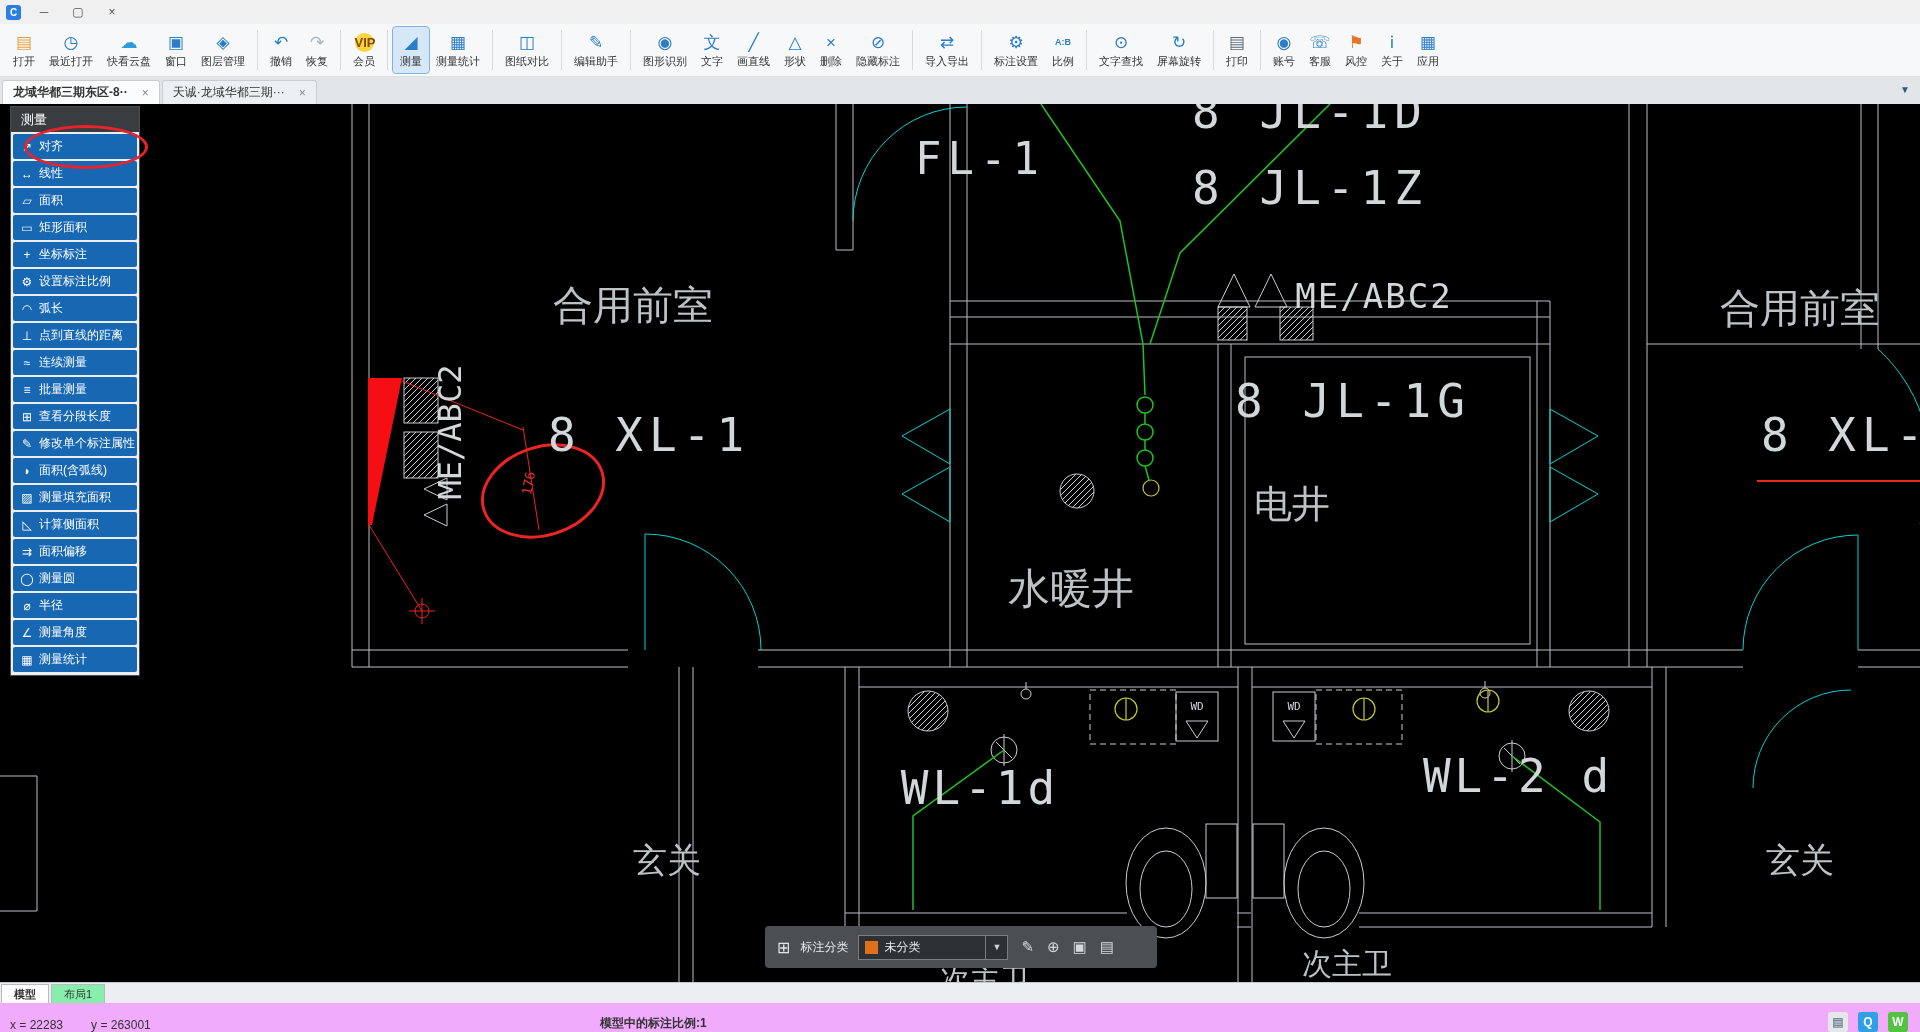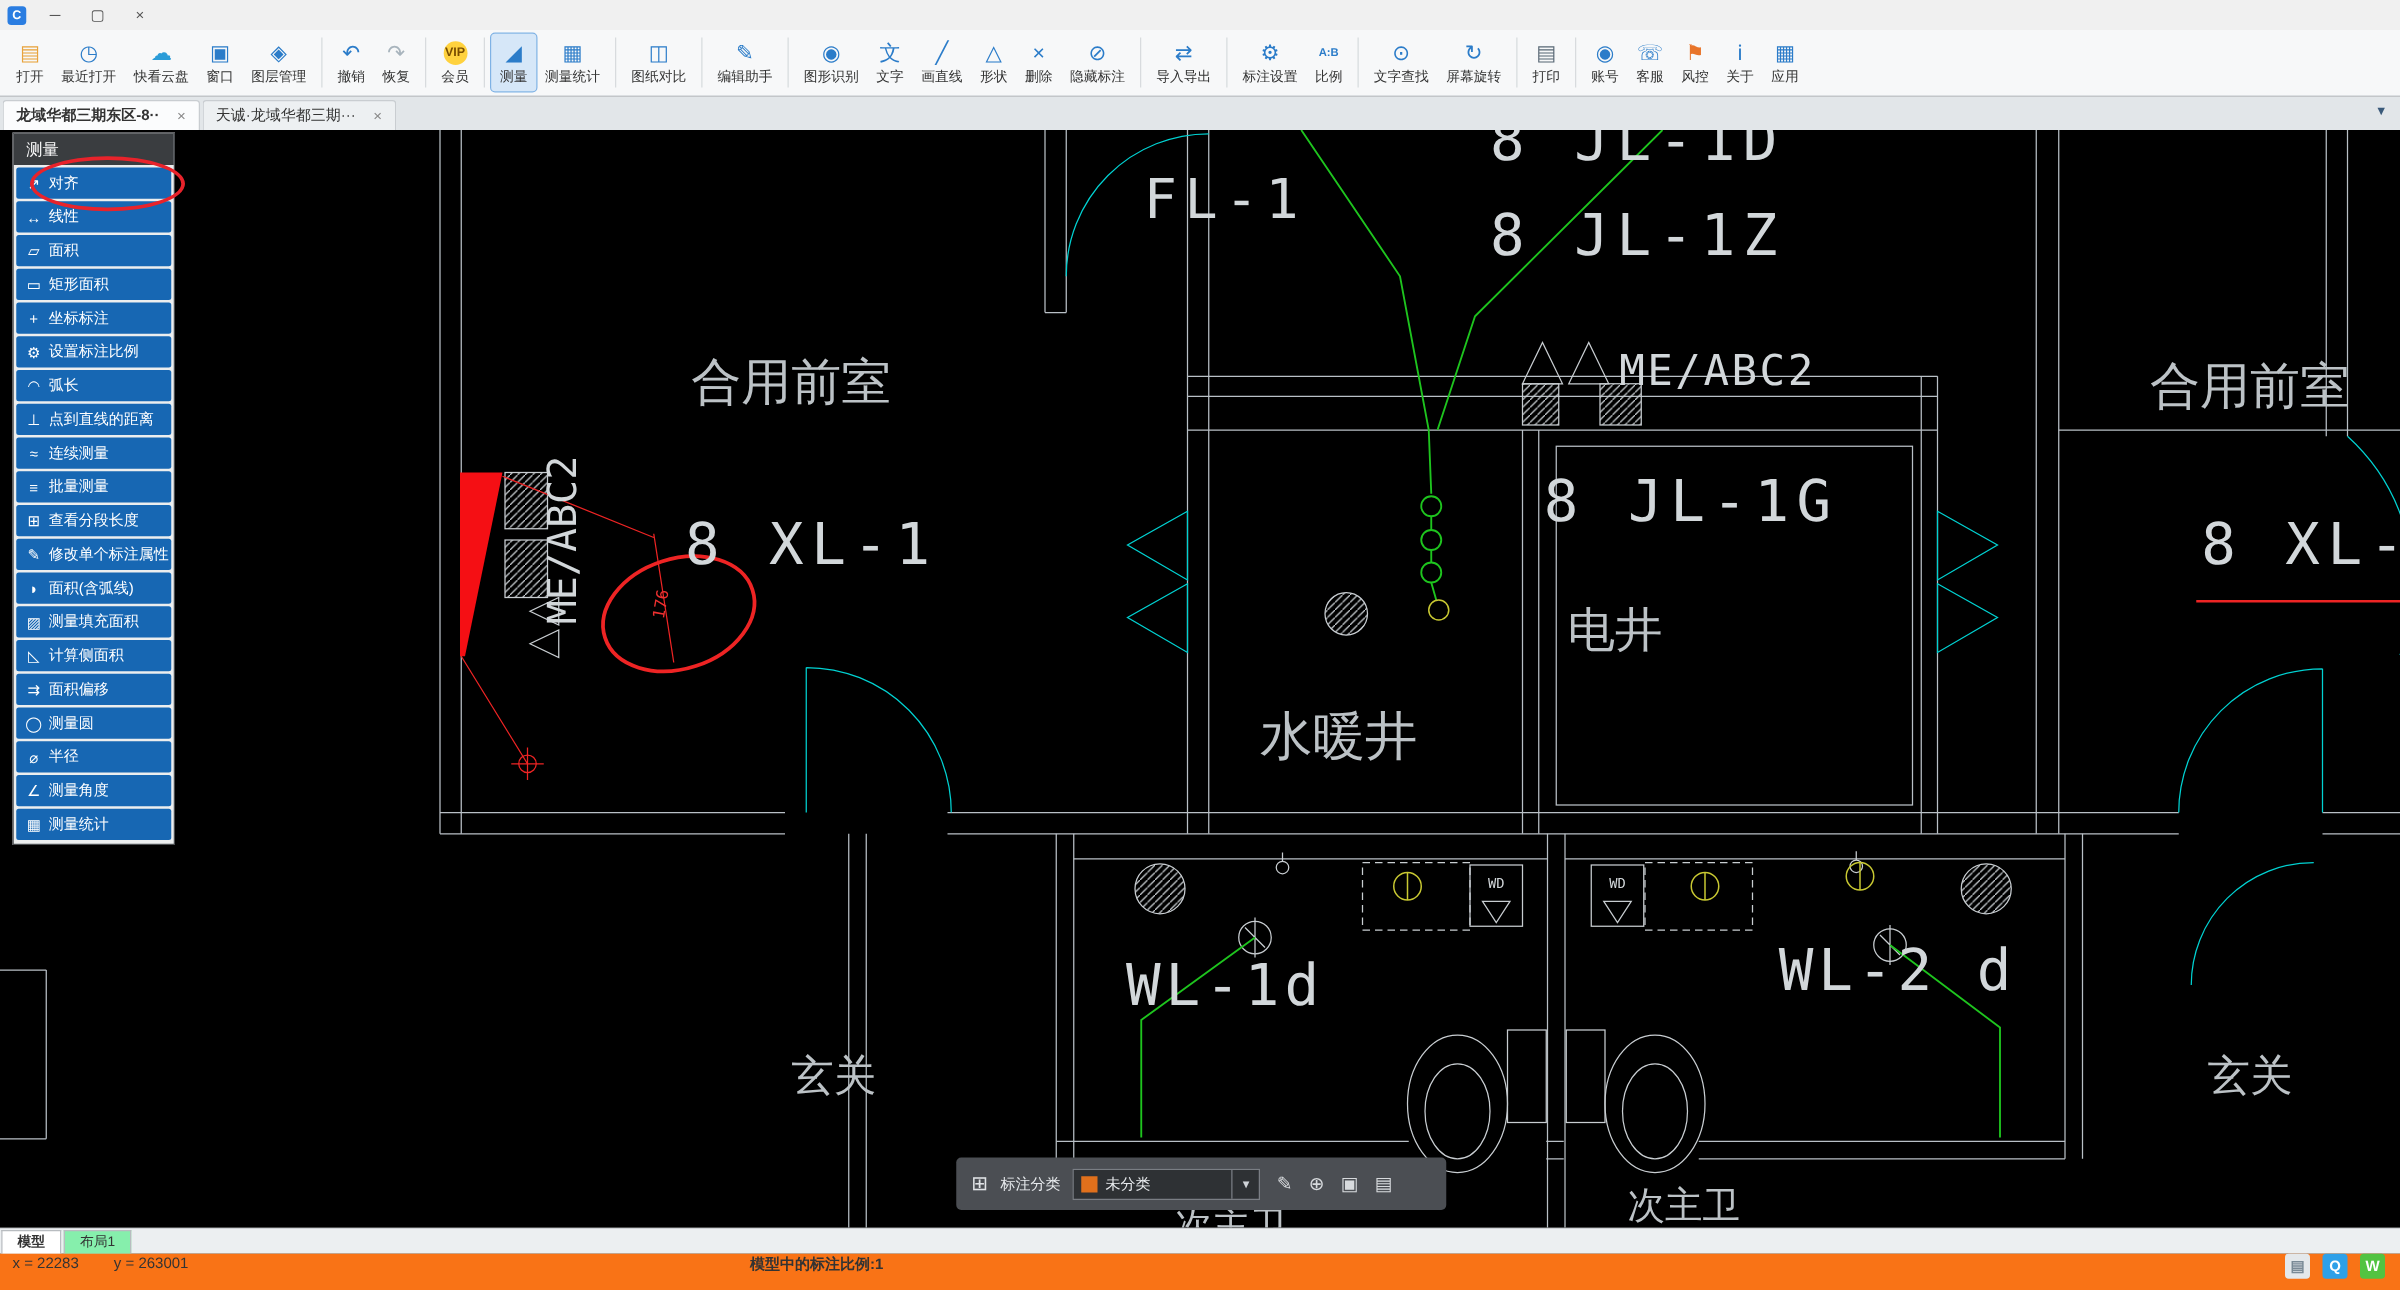--- a/index.html
+++ b/index.html
@@ -16,21 +16,21 @@
 
   
   .toolbar{height:52px;background:#f7f8f9;border-bottom:1px solid #dcdfe2;display:flex;align-items:center;
            padding:0 6px;flex:0 0 auto;}
   .tb-btn{display:flex;flex-direction:column;align-items:center;justify-content:center;
           padding:2px 7px;height:46px;border-radius:3px;box-sizing:border-box;}
   .tb-btn.active{background:#d6e7f8;outline:1px solid #7fb2e5;}
   .tb-ico{font-size:17px;height:21px;line-height:21px;color:#2b7cc9;text-align:center;}
   .tb-ico.txt{font-size:9px;font-weight:700;}
   .tb-ico.vip{background:#ffd23e;color:#7a4e00;border-radius:50%;width:19px;height:19px;line-height:19px;
-              font-size:10px;font-weight:700;margin:1px auto;}
+              font-size:13px;font-weight:700;margin:1px auto;}
   .tb-lbl{font-size:11px;color:#333;margin-top:1px;white-space:nowrap;}
   .tb-sep{width:1px;height:40px;background:#d8dbde;margin:0 5px;flex:0 0 auto;}
 
   
   .tabbar{height:27px;background:#e2e6e9;display:flex;align-items:flex-end;padding-left:2px;position:relative;flex:0 0 auto;}
   .tab{height:23px;display:flex;align-items:center;gap:14px;padding:0 10px;font-size:12px;color:#333;
        background:#edf0f2;border:1px solid #c9cdd1;border-bottom:none;margin-right:2px;border-radius:3px 3px 0 0;}
   .tab.active{background:#fbfcfd;font-weight:bold;}
   .tab-x{color:#888;font-size:12px;font-weight:normal;}
   .tab-overflow{position:absolute;right:10px;top:7px;font-size:10px;color:#3a5a7a;}
@@ -70,21 +70,21 @@
   .cl-ico{color:#d7dadd;font-size:15px;margin-left:3px;}
 
   
   .sheetbar{height:20px;background:#eceff1;border-top:1px solid #c5c9cc;display:flex;align-items:flex-end;
             padding-left:1px;flex:0 0 auto;}
   .sheet-tab{height:18px;line-height:18px;padding:0 12px;font-size:11px;color:#333;background:#86efac;
              border:1px solid #b8bcc0;border-bottom:none;margin-right:2px;}
   .sheet-tab.active{background:#ffffff;font-weight:bold;}
 
   
-  .statusbar{height:29px;background:#f97316;display:flex;align-items:flex-start;font-size:12px;color:#333;
+  .statusbar{height:29px;background:#f0abfc;display:flex;align-items:flex-end;font-size:12px;color:#333;
              padding:0 10px;position:relative;flex:0 0 auto;}
   .sb-y{margin-left:28px;}
   .sb-scale{position:absolute;left:600px;font-weight:bold;}
   .sb-icons{position:absolute;right:12px;display:flex;gap:10px;}
   .sb-ico{width:20px;height:20px;border-radius:3px;display:flex;align-items:center;justify-content:center;
           font-size:12px;font-weight:bold;}
 </style>
 </head>
 <body>
 

